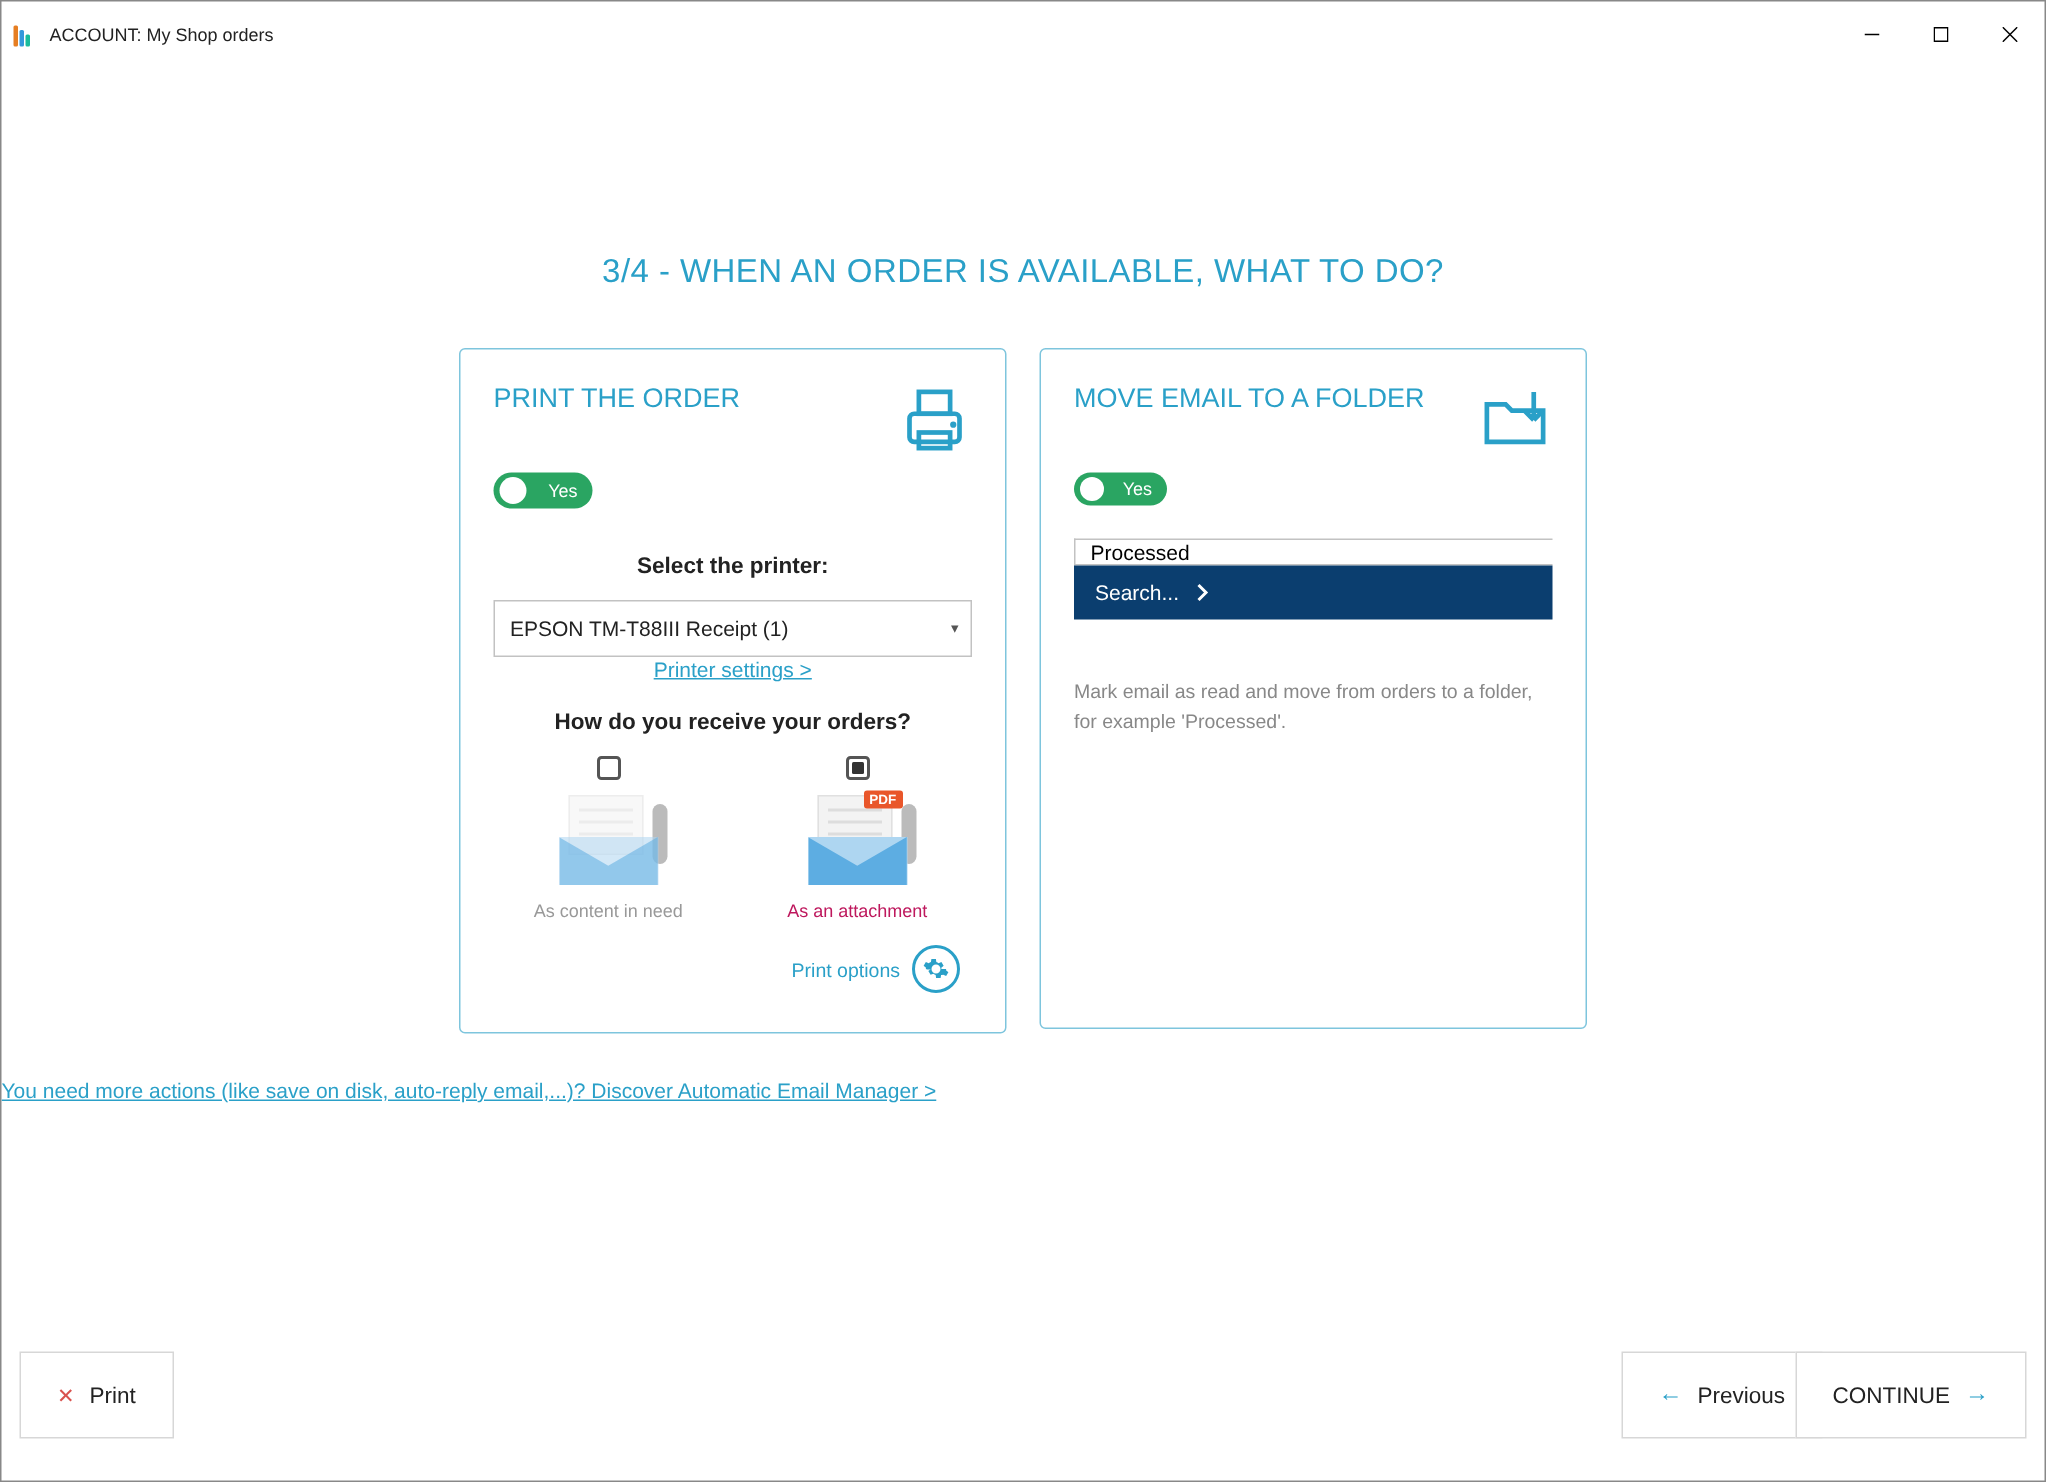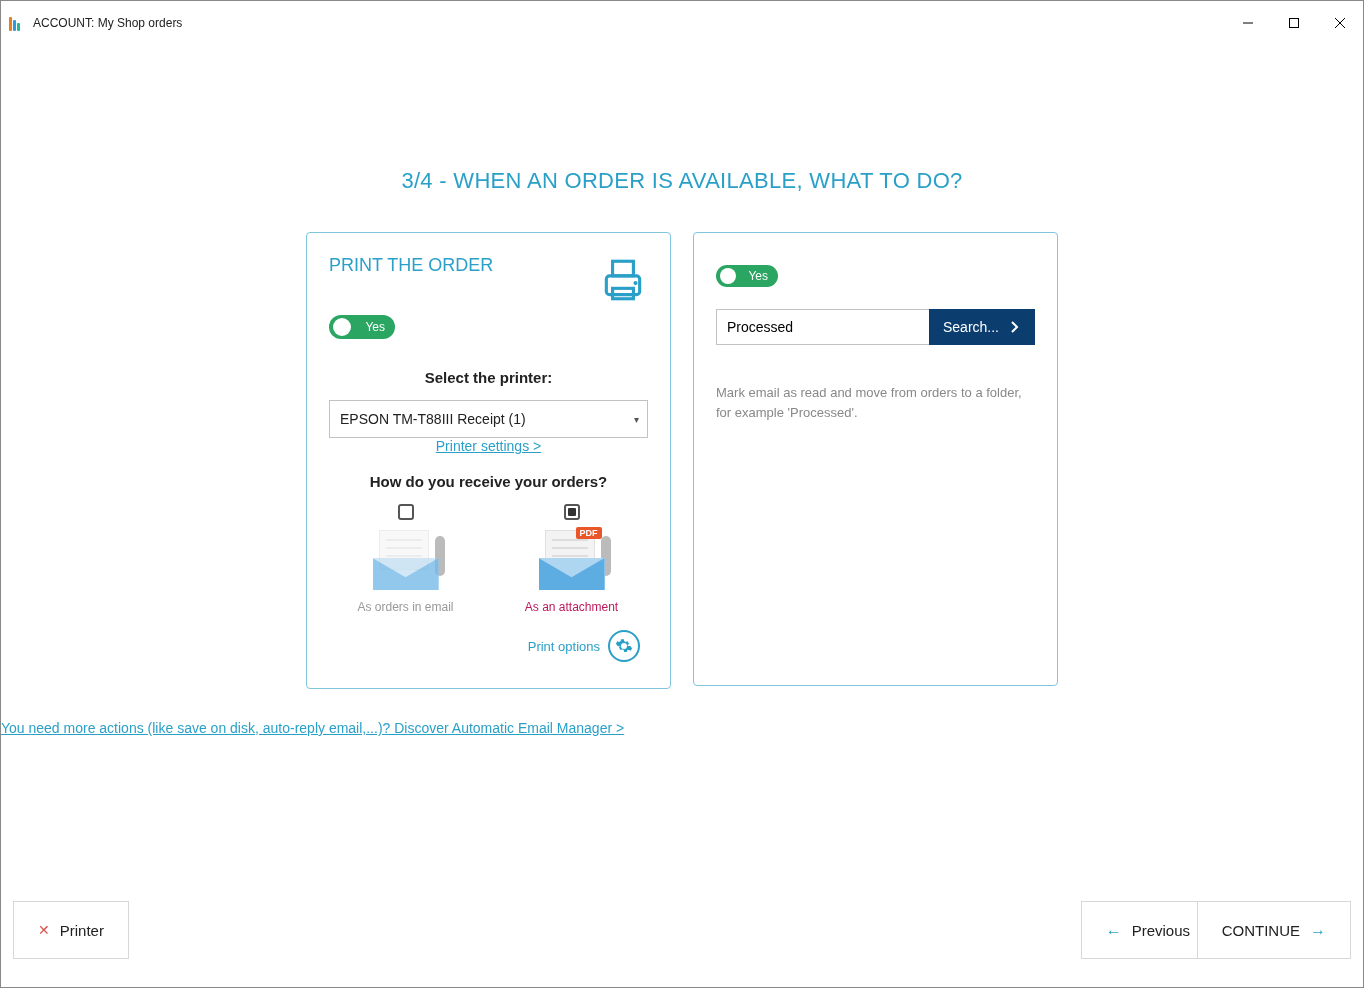--- a/index.html
+++ b/index.html
@@ -58,21 +58,21 @@
 .env.dim .page, .env.dim .envelope-back, .env.dim .envelope-front { opacity: 0.55; }
 .env .clip { position:absolute; right:2px; top:6px; width:10px; height:40px; background:#bbb; border-radius:5px; }
 .option .caption { font-size: 12px; color: #999; }
 .option.active .caption { color: #be185d; font-weight: 400; }
 
 .print-options { display:flex; align-items:center; justify-content:flex-end; gap:8px; margin-top:16px; padding-right:8px; }
 .print-options .txt { color:#2aa0c8; font-size:13px; }
 .print-options .gear { width:32px; height:32px; border:2px solid #2aa0c8; border-radius:50%; display:flex; align-items:center; justify-content:center; color:#2aa0c8; }
 
 
-.search-row { display:flex; margin-top: 22px; }
+.search-row { display:flex; margin-top: 22px; flex-direction: column; }
 .search-row input { flex:1; height:36px; border:1px solid #c2c2c2; border-right:none; padding:0 10px; font-size:14px; outline:none; }
 .search-row .btn { background:#0b3e6f; color:#fff; border:none; height:36px; padding:0 14px; font-size:14px; display:flex; align-items:center; gap:10px; cursor:pointer; }
 .hint { color:#888; font-size:13px; margin-top: 38px; line-height:1.5; }
 
 
 .discover { text-align:left; margin-top: 30px; }
 .discover a { color:#2aa0c8; text-decoration: underline; font-size:14px; }
 
 
 .footer { position:absolute; left:0; right:0; bottom:0; height:110px; }
@@ -147,21 +147,21 @@
         <div class="env dim">
           <div class="page">
               <div class="line"></div>
               <div class="line"></div>
               <div class="line"></div>
             </div>
           <div class="clip"></div>
           <div class="envelope-back"></div>
           <div class="envelope-front"></div>
         </div>
-        <div class="caption">As orders in email</div>
+        <div class="caption">As content in need</div>
       </div>
       <div class="option active">
         <div class="chk checked"></div>
         <div class="env">
           <div class="page pdf">
               <div class="line"></div>
               <div class="line"></div>
               <div class="line"></div>
             </div>
           <div class="clip"></div>
@@ -176,20 +176,27 @@
       <span class="txt">Print options</span>
       <span class="gear">
         <svg width="18" height="18" viewBox="0 0 24 24" fill="currentColor">
             <path d="M12 8a4 4 0 100 8 4 4 0 000-8zm9 4a7 7 0 01-.1 1.2l2.1 1.6-2 3.4-2.5-1a7 7 0 01-2 .1l-.4 2.7h-4l-.4-2.7a7 7 0 01-2-1.1l-2.5 1-2-3.4 2.1-1.6A7 7 0 013 12a7 7 0 01.1-1.2L1 9.2l2-3.4 2.5 1a7 7 0 012-1.1L7.9 3h4l.4 2.7a7 7 0 012 1.1l2.5-1 2 3.4-2.1 1.6c.1.4.1.8.1 1.2z"></path>
           </svg>
       </span>
     </div>
   </div>
 
   <div class="card" style="height:454px;">
+    <div class="card-head">
+      <div class="card-title">MOVE EMAIL TO A FOLDER</div>
+      <svg class="card-icon" viewBox="0 0 48 48">
+        <path d="M6 14h12l4 4h20v20H6z" fill="none" stroke="currentColor" stroke-width="3"></path>
+        <path d="M36 6v18m0 0l-6-6m6 6l6-6" fill="none" stroke="currentColor" stroke-width="3"></path>
+      </svg>
+    </div>
     <div class="toggle small">
       <div class="knob"></div>
       <span class="label">Yes</span>
     </div>
 
     <div class="search-row">
       <input type="text" value="Processed" style="">
       <button class="btn">
         <span>Search...</span>
         <svg width="12" height="12" viewBox="0 0 12 12">
@@ -202,21 +209,21 @@
   </div>
 </div>
 
 <div class="discover">
   <a>You need more actions (like save on disk, auto-reply email,...)? Discover Automatic Email Manager &gt;</a>
 </div>
 
 <div class="footer">
   <button class="btn-outline btn-cancel">
     <span class="x">✕</span>
-    <span>Printer</span>
+    <span>Print</span>
   </button>
   <button class="btn-outline btn-prev">
     <span class="arr">←</span>
     <span>Previous</span>
   </button>
   <button class="btn-outline btn-continue">
     <span>CONTINUE</span>
     <span class="arr">→</span>
   </button>
 </div>

